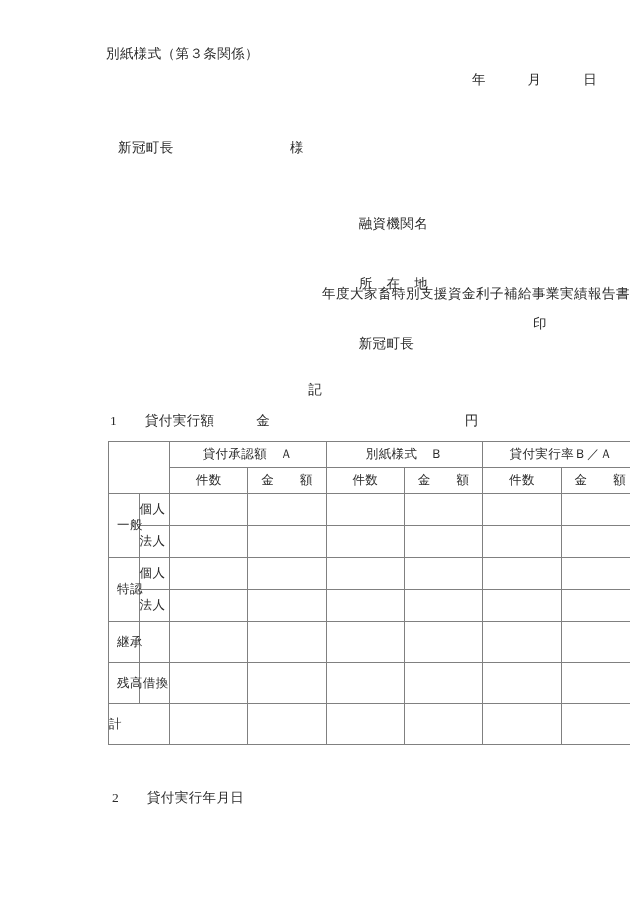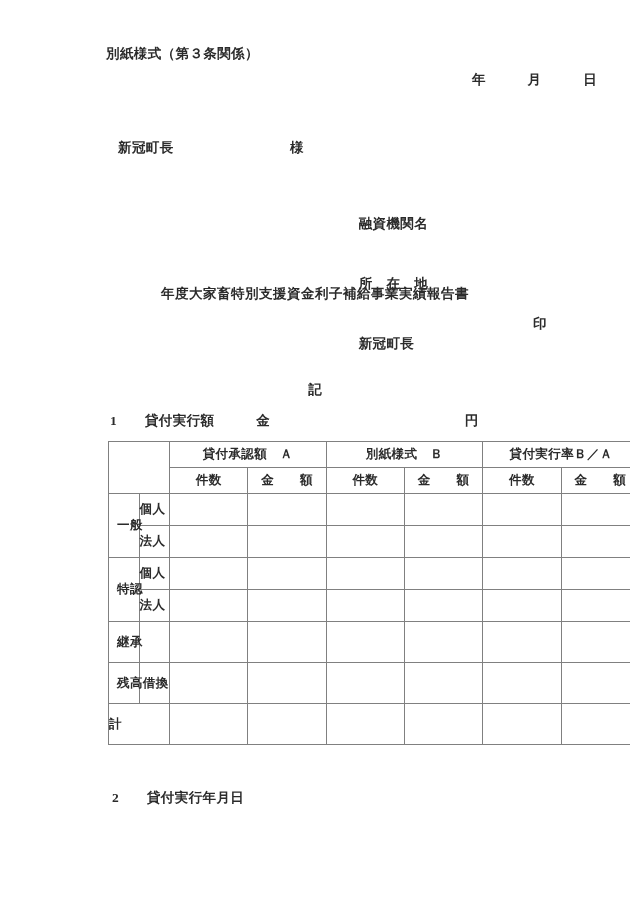--- a/index.html
+++ b/index.html
@@ -11,21 +11,20 @@
     width: 630px;
     height: 903px;
     position: relative;
     font-family: "Liberation Serif", "DejaVu Serif", serif;
     color: #2b2b2b;
     overflow: hidden;
   }
   .page {
     position: absolute;
     inset: 0;
-    font-weight: bold;
   }
 
   
   .abs { position: absolute; white-space: pre; }
   .t13 { font-size: 13.5px; letter-spacing: .4px; }
 
   
   #form-code   { left: 106px; top: 45px; }
   #date-line   { left: 472px; top: 71px; }
   #addressee   { left: 118px; top: 139px; }
@@ -45,21 +44,21 @@
     left: 197px;
     top: 0;
     white-space: pre;
   }
 
   
   #doc-title {
     position: absolute;
     left: 0; right: 0;
     top: 285px;
-    text-align: center;
+    text-align: right;
     font-size: 13.5px;
     letter-spacing: .5px;
     white-space: pre;
   }
   .body-para {
     position: absolute;
     left: 106px;
     top: 323px;
     width: 448px;
     font-size: 13.5px;

